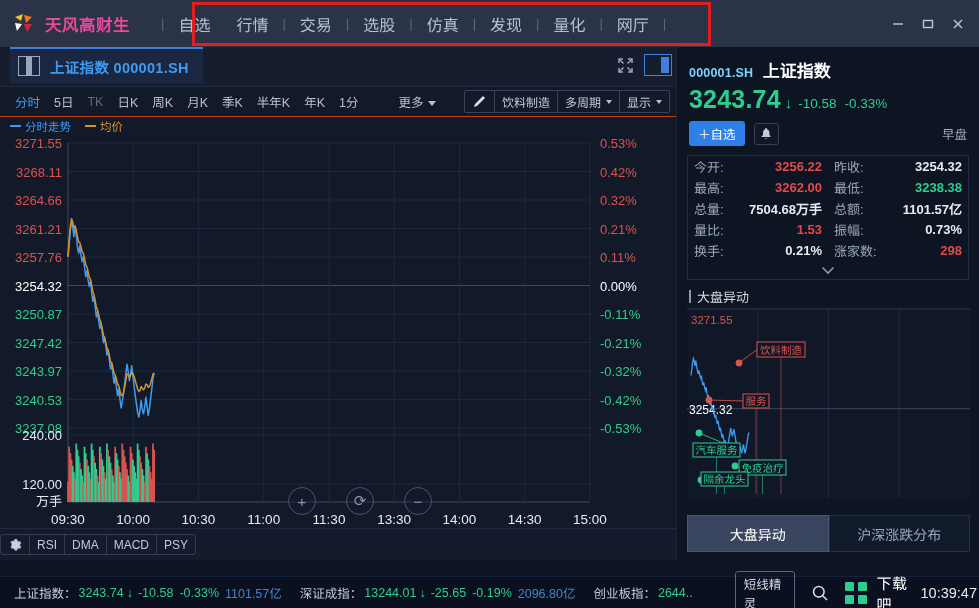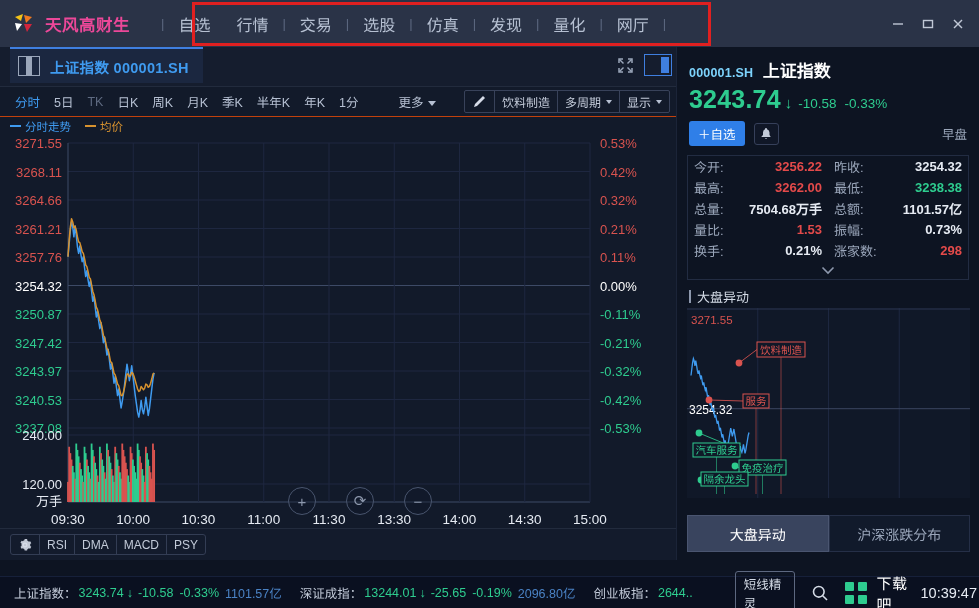--- a/index.html
+++ b/index.html
@@ -79,21 +79,21 @@
   .zoombtns{ position:absolute; left:288px; top:440px; display:flex; gap:30px; z-index:5; }
   .zb{
     width:28px;height:28px;border-radius:50%;border:1.5px solid #49556e;
     display:flex;align-items:center;justify-content:center;color:#8d98ad;font-size:15px;cursor:pointer;
     background:rgba(18,26,42,.35);
   }
 
   .indicatorbar{
     position:absolute; left:0; bottom:0; width:676px; height:32px;
     background:#131b2c; border-top:1px solid #222b3d;
-    display:flex; align-items:center; padding-left:10px;
+    display:flex; align-items:center; 
   }
   .indgrp{ display:flex; align-items:center; border:1px solid #333d54; border-radius:3px; height:21px; }
   .ind{ font-size:12px; color:#c2cad8; padding:0 7px; border-left:1px solid #333d54; cursor:pointer; display:flex;align-items:center;height:100%; }
   .ind:first-child{ border-left:none; }
 
   
   .rightpanel{
     position:absolute; left:676px; top:47px; width:303px; height:513px;
     background:#0d1422; border-left:1px solid #1b2438;
   }

